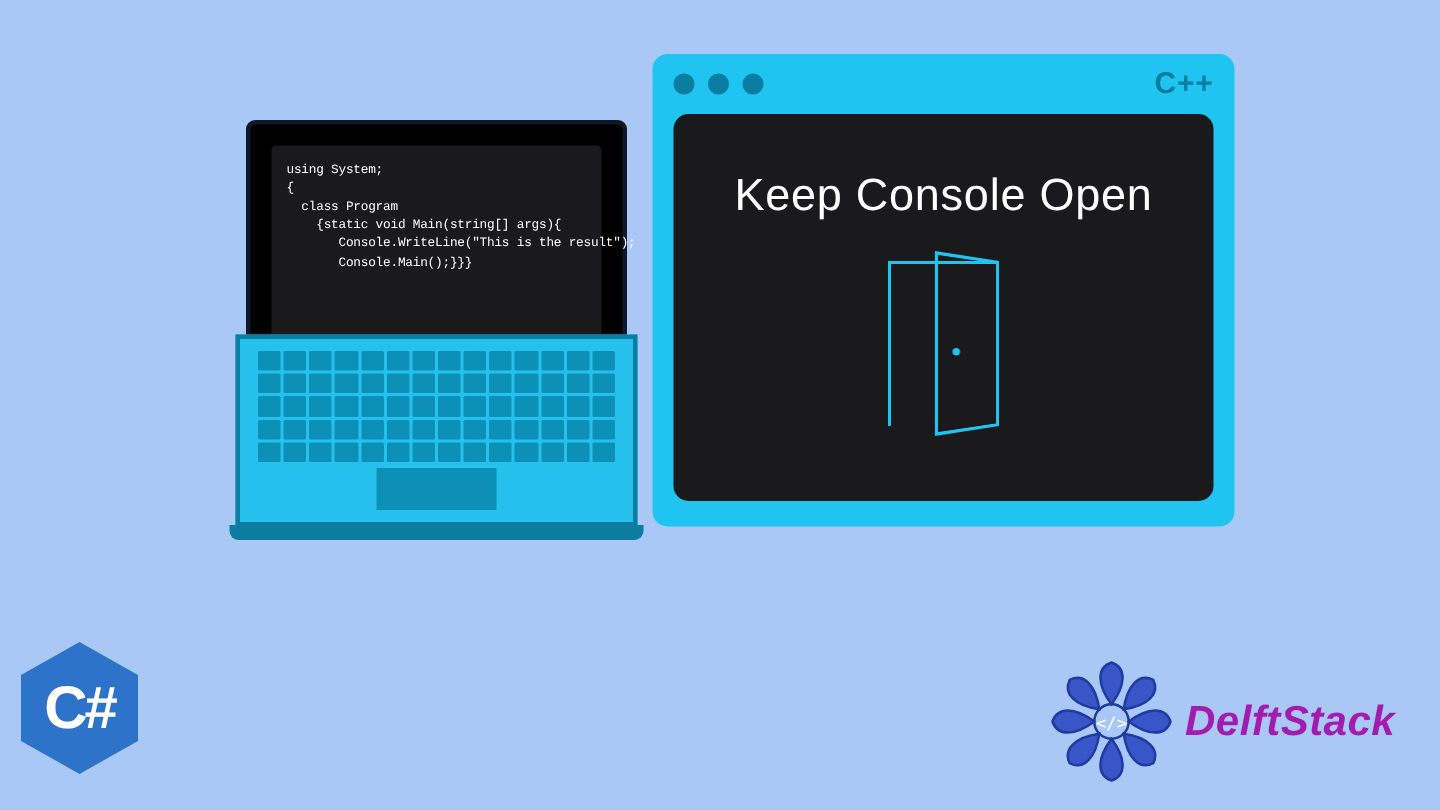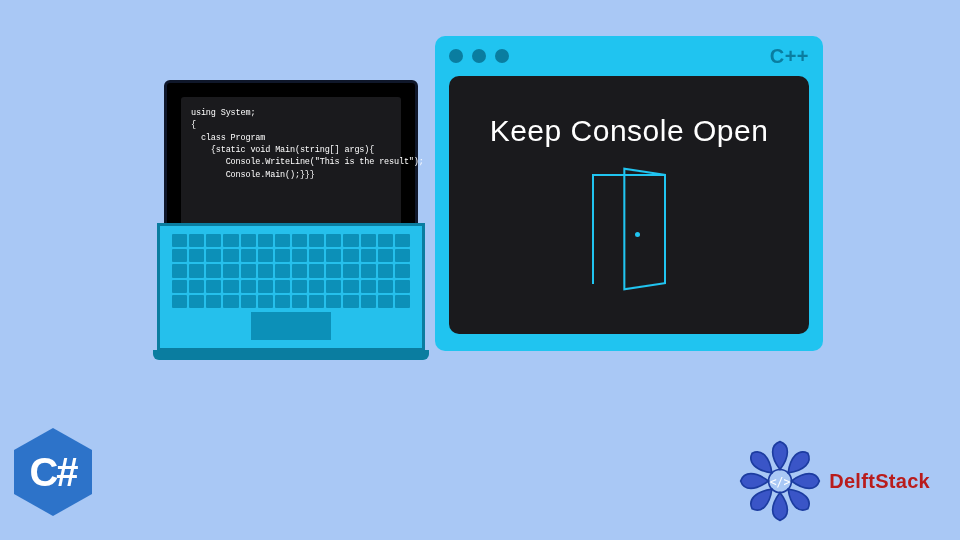--- a/index.html
+++ b/index.html
@@ -179,23 +179,24 @@
     display: flex;
     align-items: center;
     gap: 8px;
   }
   .mandala {
     width: 82px; height: 82px;
     position: relative;
   }
   .mandala svg { width: 100%; height: 100%; }
   .brand {
-    color: #b91c1c;
-    font-size: 20px;
+    color: #a21caf;
+    font-size: 28px;
     font-weight: 600;
+    font-style: italic;
     letter-spacing: .3px;
   }
 </style>
 </head>
 <body>
 
 <div class="laptop">
   <div class="laptop-lid">
     <div class="laptop-screen">
       <div class="ln">using System;</div>

